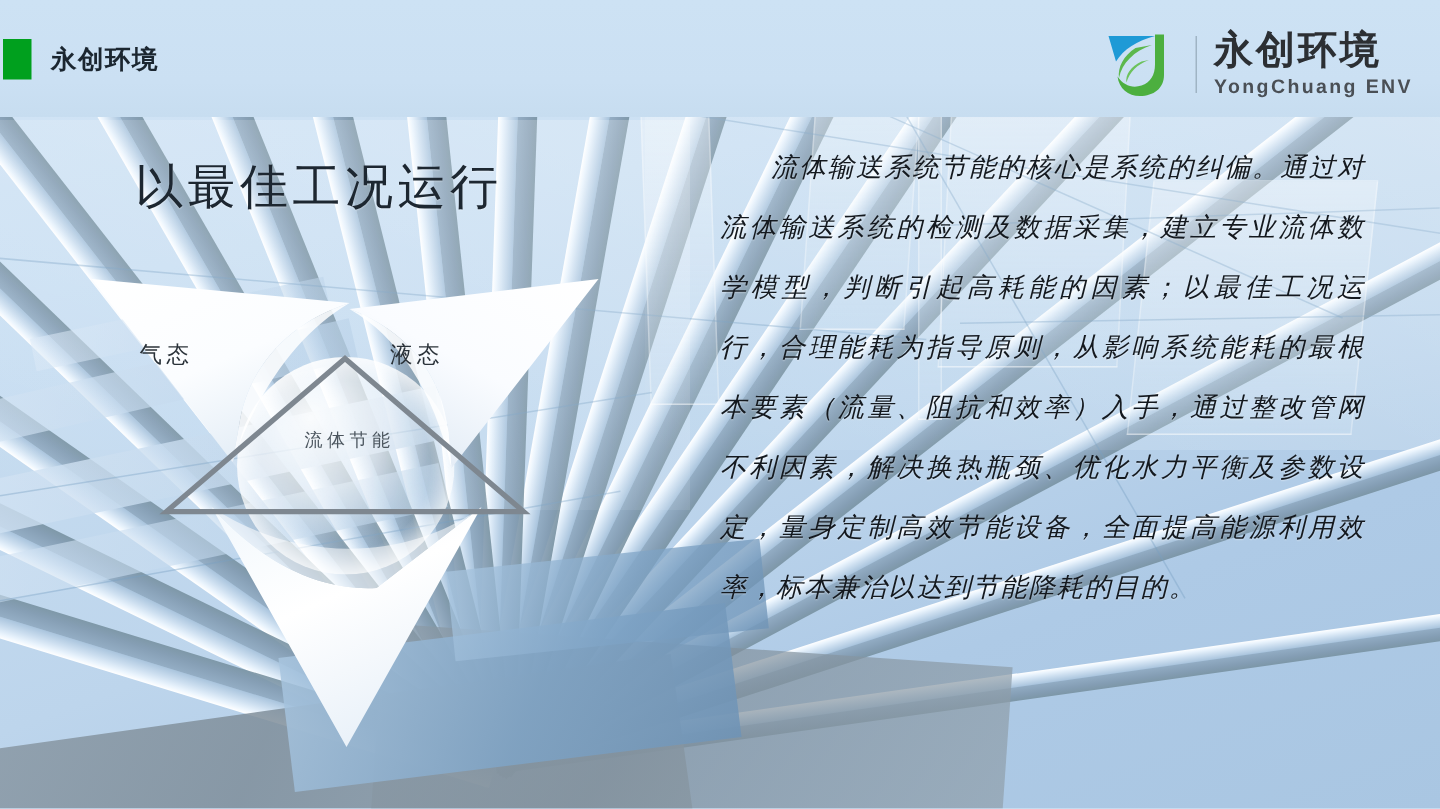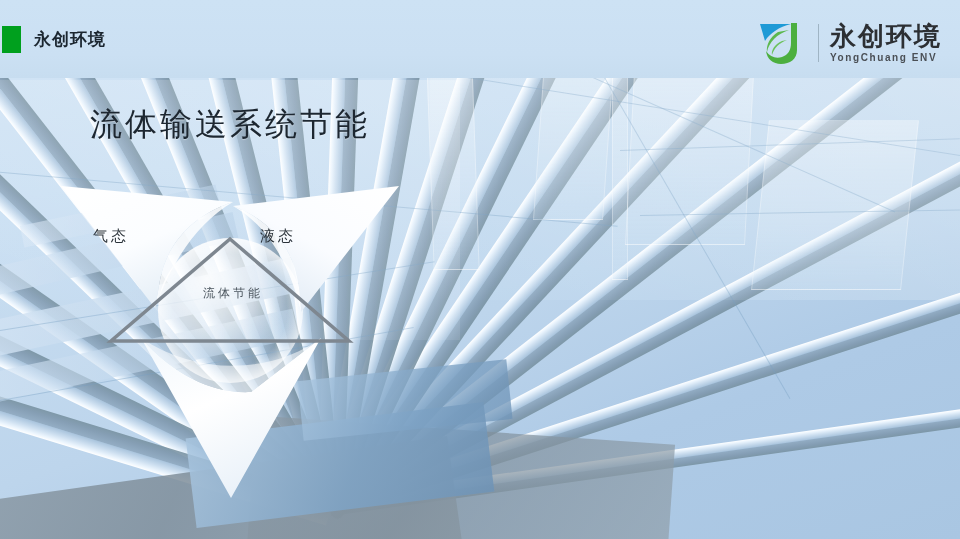--- a/index.html
+++ b/index.html
@@ -94,21 +94,21 @@
   
   #logo { position:absolute; right:18px; top:18px; height:50px; display:flex; align-items:center; z-index:41;}
   #logo-mark { width:52px; height:46px; position:relative; }
   #logo-divider { width:1px; height:38px; background:#9fb4c4; margin:0 11px 0 9px; }
   #logo-text { display:flex; flex-direction:column; justify-content:space-between; }
   #logo-cn {
     font-size:26px; font-weight:bold; color:#2c2f33; letter-spacing:2px;
     font-family:"DejaVu Sans", sans-serif; line-height:1.05;
   }
   #logo-en {
-    font-size:10px; font-weight:bold; color:#4a4f55; letter-spacing:1.6px;
+    font-size:13px; font-weight:bold; color:#4a4f55; letter-spacing:1.6px;
     font-family:"Liberation Sans", sans-serif; margin-top:1px;
   }
 
   
   #main-title {
     position:absolute; left:90px; top:103px; z-index:30;
     font-size:32px; color:#1d2731; letter-spacing:3px;
     font-family:"DejaVu Sans", sans-serif;
     text-shadow: 0 1px 1px rgba(255,255,255,0.35);
   }
@@ -288,21 +288,21 @@
         <path d="M30 20 C22 23 17 28 15 35 C14 30 18 24 25 21 Z" fill="#6cc25c"></path>
       </svg>
     </div>
     <div id="logo-divider"></div>
     <div id="logo-text">
       <div id="logo-cn">永创环境</div>
       <div id="logo-en">YongChuang ENV</div>
     </div>
   </div>
 
-  <div id="main-title">流体输送系统节能</div>
+  <div id="main-title">以最佳工况运行</div>
 
   <div id="diagram">
 
     <div class="sphere"></div>
 
     <div class="tri" id="tri-gas">
       <svg width="185" height="155" viewBox="0 0 185 155">
         <defs>
           <linearGradient id="gGas" x1="0" y1="0" x2="0.6" y2="1">
             <stop offset="0%" stop-color="#ffffff"></stop>
@@ -348,14 +348,15 @@
         <path d="M125 6 L244 108 L6 108 Z" fill="rgba(255,255,255,0.04)" stroke="#7e8790" stroke-width="3.5"></path>
       </svg>
     </div>
 
     <div class="tri-label" id="label-gas">气态</div>
     <div class="tri-label" id="label-liquid">液态</div>
 
     <div id="core-label">流体节能</div>
   </div>
 
+  <div id="body-text">流体输送系统节能的核心是系统的纠偏。通过对流体输送系统的检测及数据采集，建立专业流体数学模型，判断引起高耗能的因素；以最佳工况运行，合理能耗为指导原则，从影响系统能耗的最根本要素（流量、阻抗和效率）入手，通过整改管网不利因素，解决换热瓶颈、优化水力平衡及参数设定，量身定制高效节能设备，全面提高能源利用效率，标本兼治以达到节能降耗的目的。</div>
 
 </div>
 
 </body></html>

